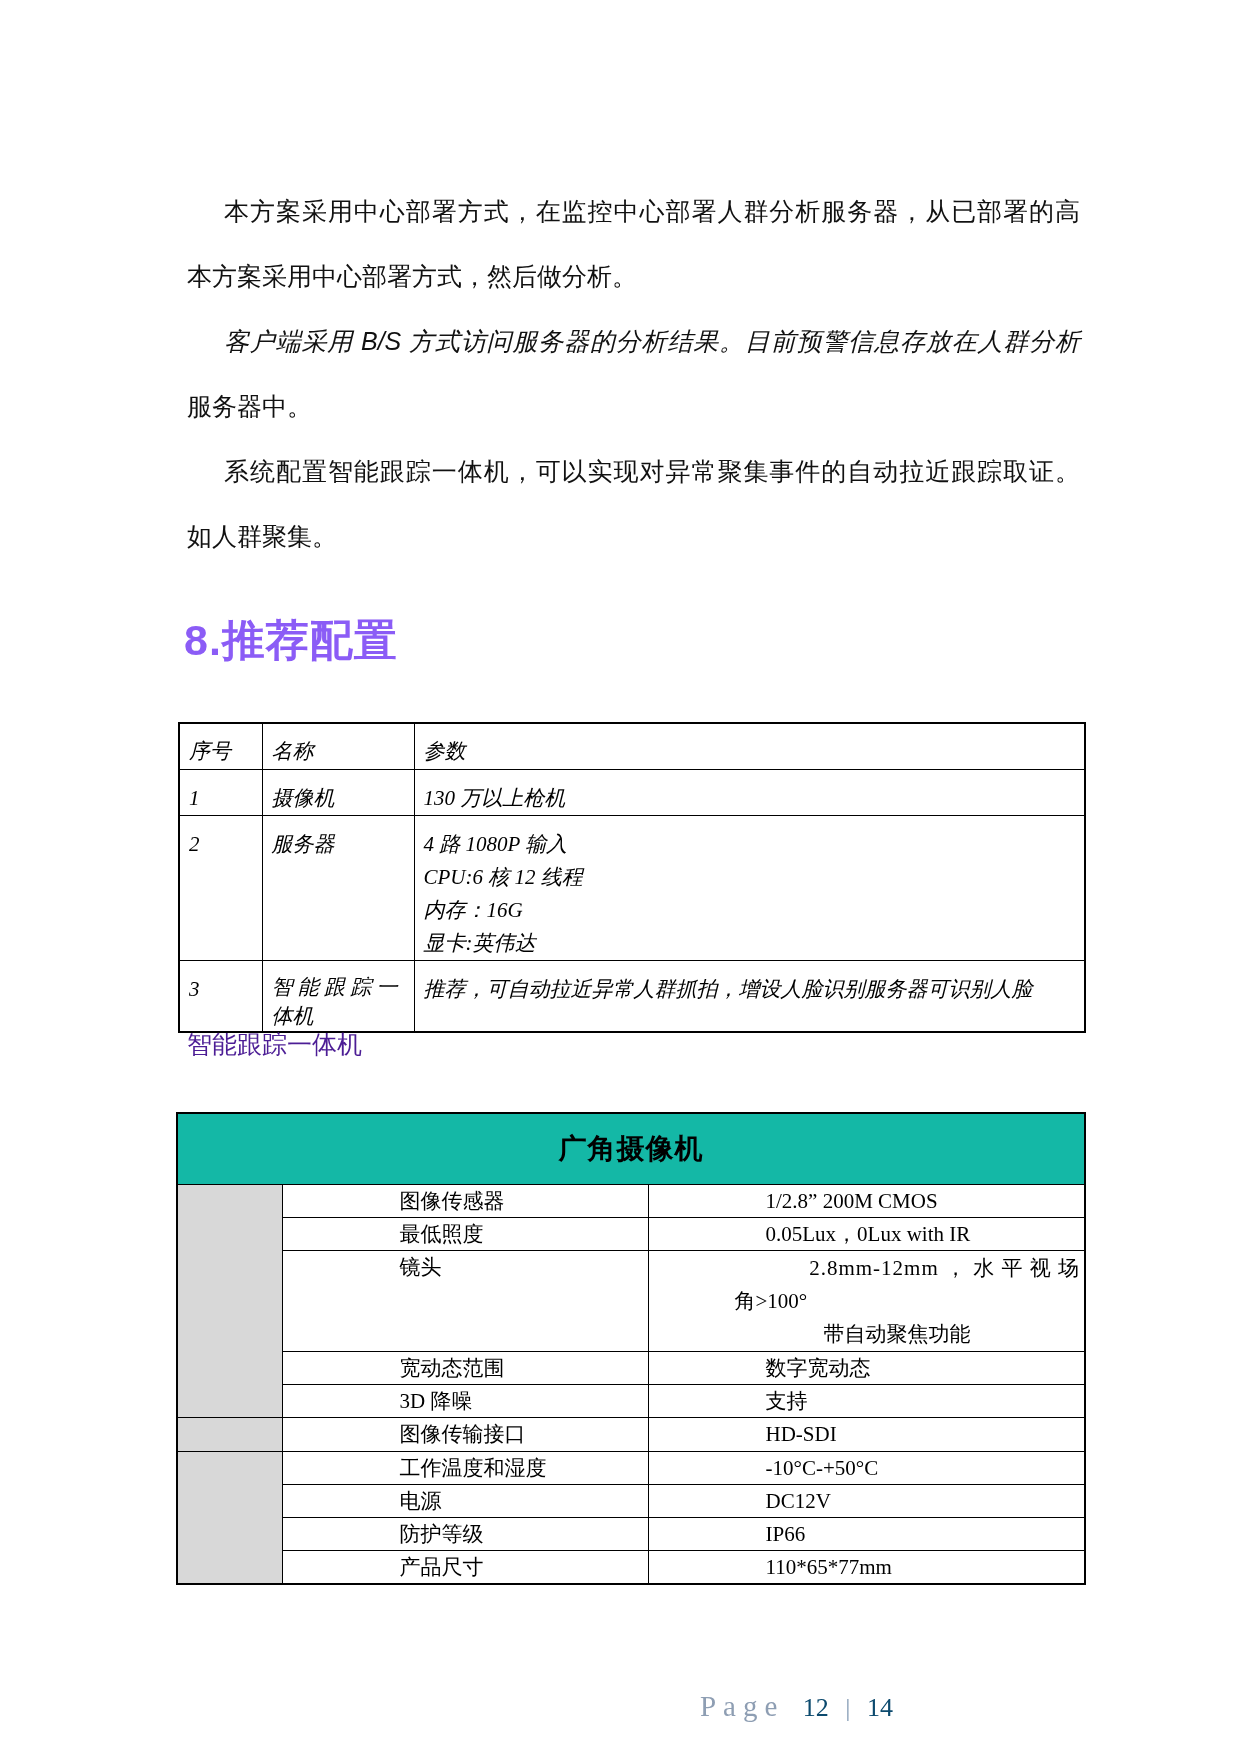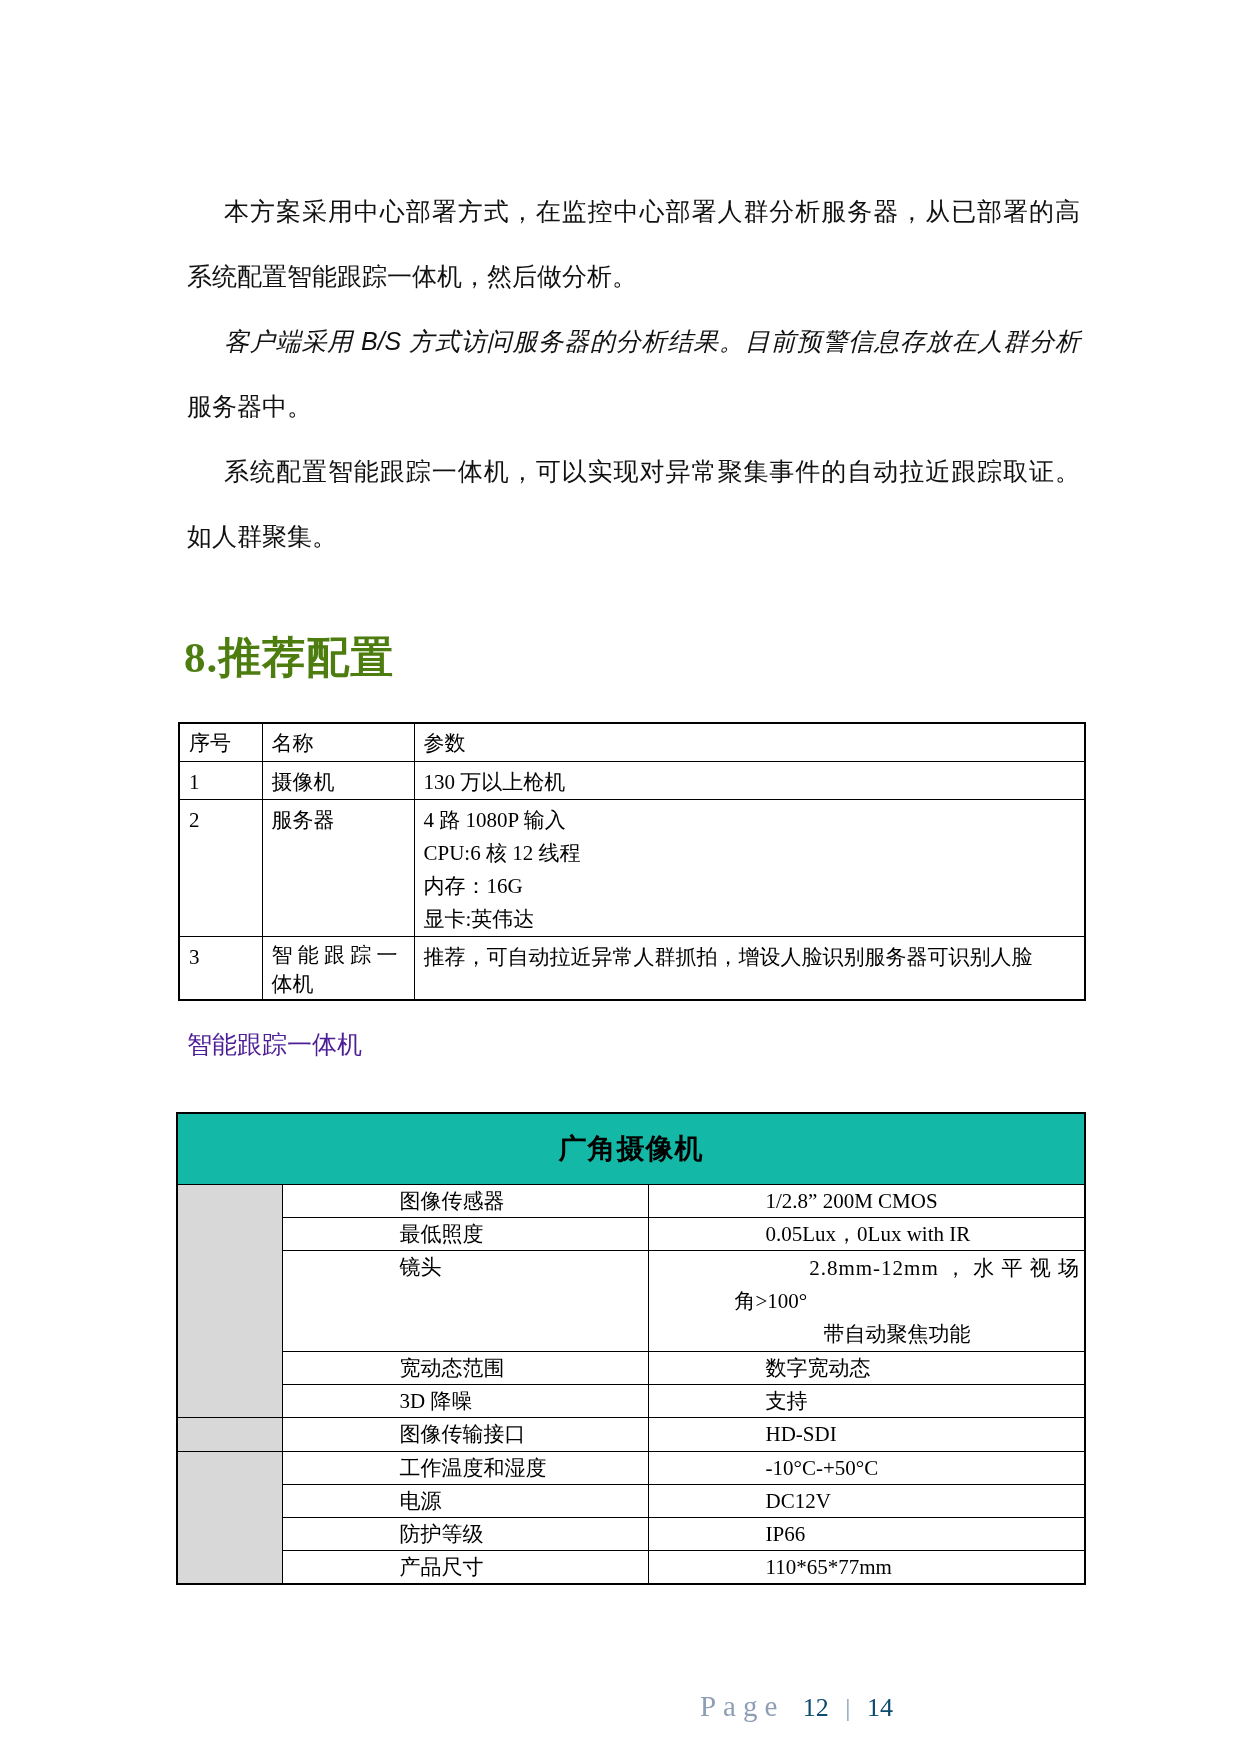--- a/index.html
+++ b/index.html
@@ -16,35 +16,35 @@
     font-size:25px; line-height:30px; color:#111;
     text-align:justify;
   }
   .bline.jfull { text-align-last:justify; }
   .bline.indent { text-indent:37px; }
   .l0 { top:196px; } .l1 { top:261px; } .l2 { top:326px;font-style:italic; }
   .l3 { top:391px; } .l4 { top:456px; } .l5 { top:521px; }
 
   
   .heading {
-    position:absolute; left:184px; top:629px;
-    font-family:Liberation Serif, serif;
-    font-weight:bold; font-size:43px; letter-spacing:1px; color:#4d7c0f;
+    position:absolute; left:184px; top:612px;
+    font-family:Liberation Sans, sans-serif;
+    font-weight:bold; font-size:43px; letter-spacing:1px; color:#8b5cf6;
   }
 
   
   table.tbl {
     position:absolute; border-collapse:collapse; table-layout:fixed;
     font-family:"Liberation Serif","DejaVu Serif",serif; font-size:21px; color:#000;
   }
   table.tbl td { border:1px solid #000; overflow:hidden; }
 
   
   #t1 { left:178px; top:722px; width:906px; border:2px solid #000; }
-  #t1 td { vertical-align:top; padding:4px 6px 0 9px; line-height:33px; }
+  #t1 td { vertical-align:top; padding:12px 6px 0 9px; line-height:33px;font-style:italic; }
   #t1 tr.hd td { height:33px; line-height:31px; }
   #t1 tr.r1 td { height:33px; }
   #t1 tr.r2 td { height:131px; }
   #t1 tr.r3 td { height:58px; }
   #t1 .pline { display:block; height:33px; line-height:33px; }
   #t1 .nline { display:block; height:29px; line-height:29px; }
 
   
   .sublabel { position:absolute; left:187px; top:1028px; font-size:25px; color:#4c1d95; }
 
@@ -72,21 +72,21 @@
   .footer .pg  { color:#8e9eb3; letter-spacing:7px; font-size:29px; margin-right:12px; }
   .footer .num { color:#0c4a6e; }
   .footer .sep { color:#8aa0b8; margin:0 10px; }
 </style>
 </head>
 <body>
 
 <div class="page">
 
   <div class="bline l0 indent jfull">本方案采用中心部署方式，在监控中心部署人群分析服务器，从已部署的高</div>
-  <div class="bline l1">系统配置智能跟踪一体机，然后做分析。</div>
+  <div class="bline l1">本方案采用中心部署方式，然后做分析。</div>
   <div class="bline l2 indent jfull">客户端采用 B/S 方式访问服务器的分析结果。目前预警信息存放在人群分析</div>
   <div class="bline l3">服务器中。</div>
   <div class="bline l4 indent jfull">系统配置智能跟踪一体机，可以实现对异常聚集事件的自动拉近跟踪取证。</div>
   <div class="bline l5">如人群聚集。</div>
 
   <div class="heading">8.推荐配置</div>
 
   <table class="tbl" id="t1">
     <colgroup>
         <col style="width:83px">

